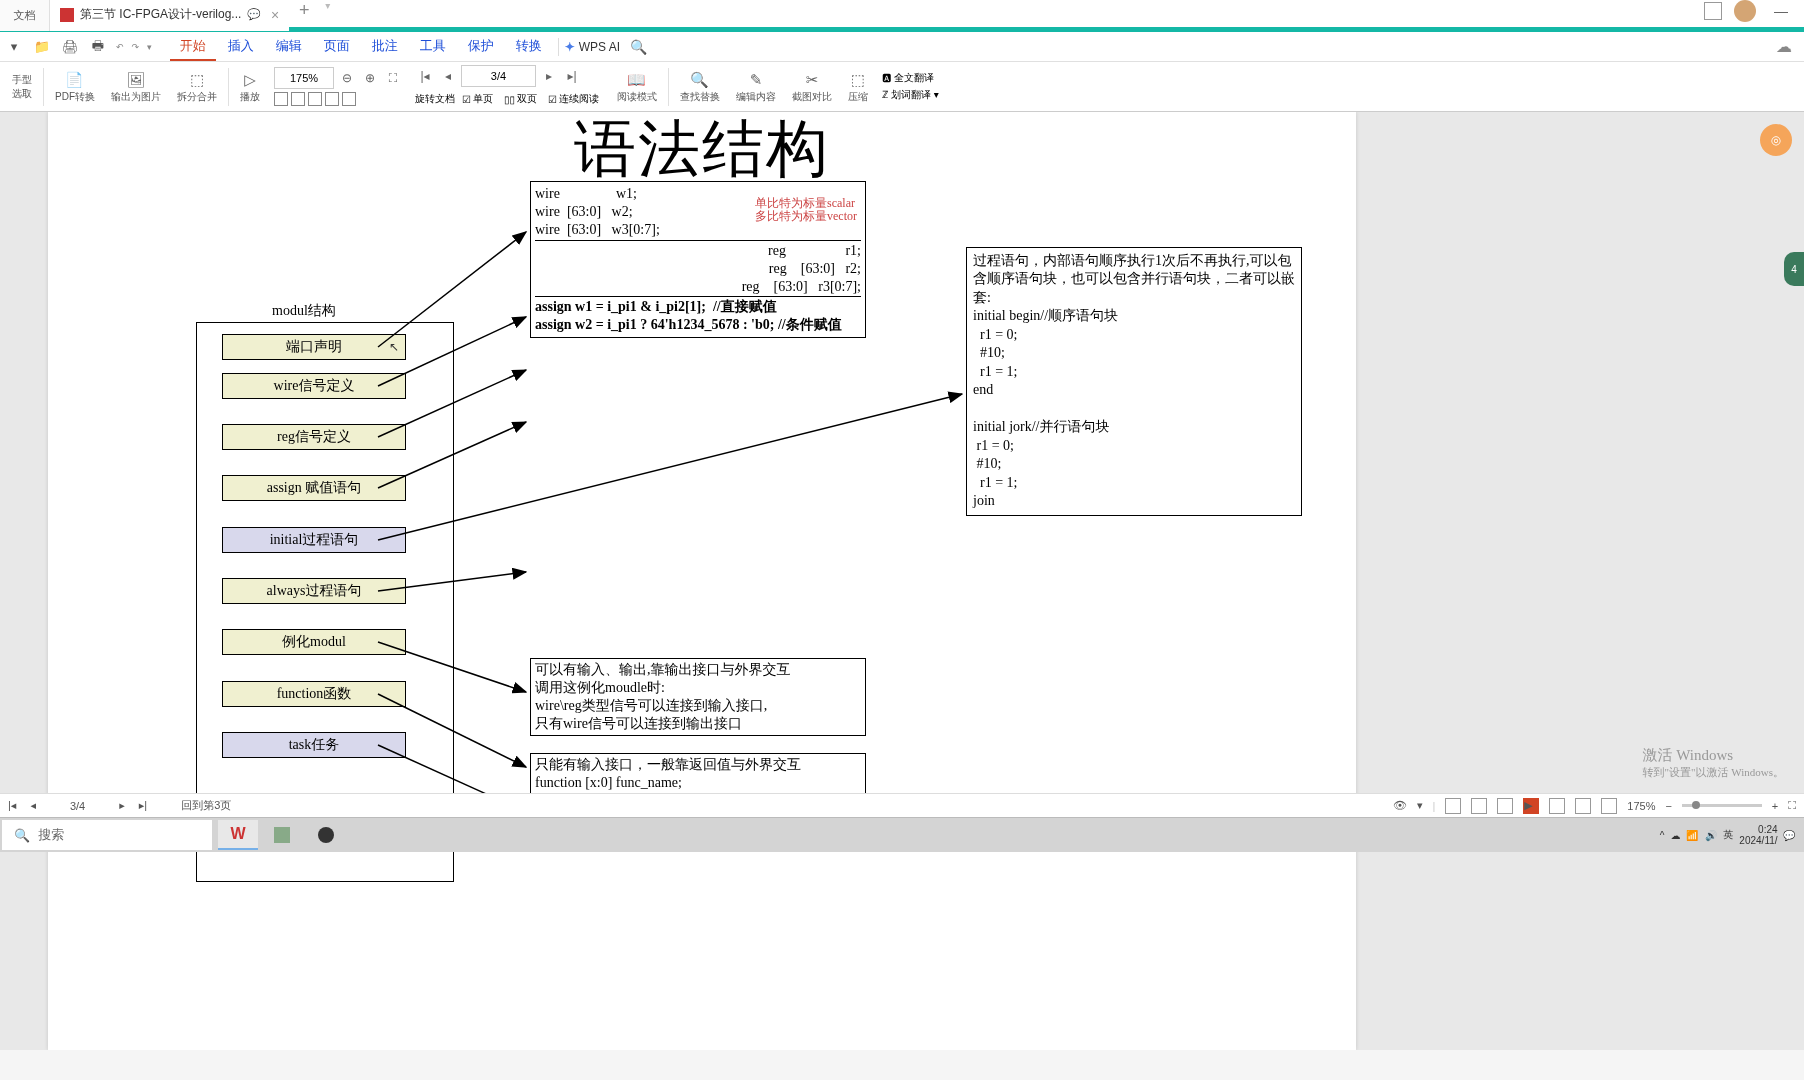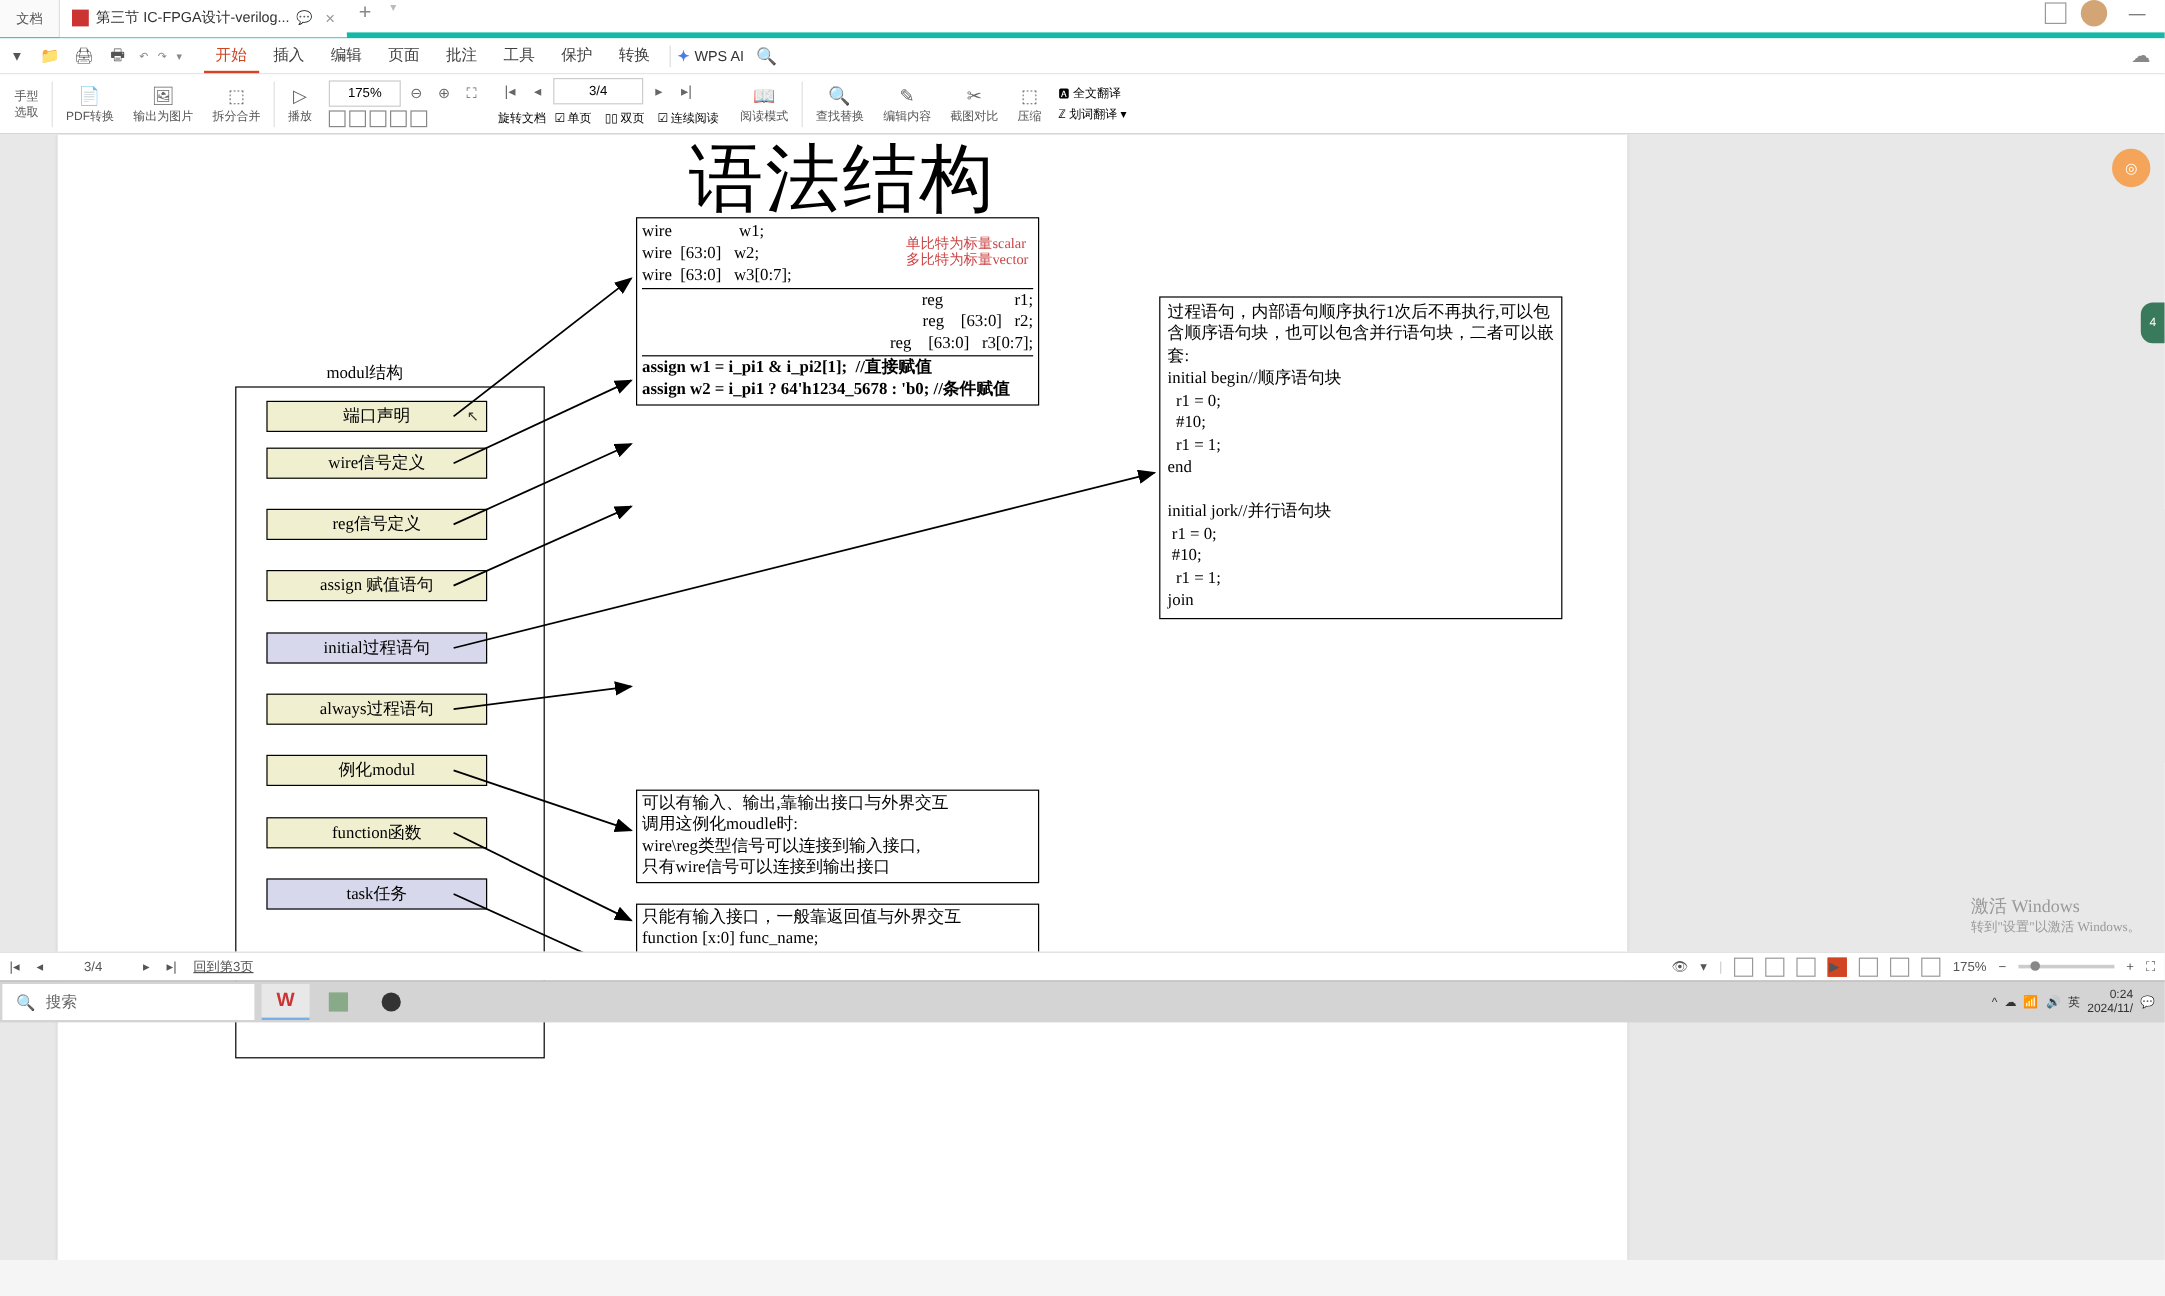--- a/index.html
+++ b/index.html
@@ -17,21 +17,21 @@
 .cube-icon { width: 18px; height: 18px; border: 1px solid #999; transform: rotate(0deg); }
 .avatar { width: 22px; height: 22px; border-radius: 50%; background: #d4a574; }
 .win-btn { font-size: 14px; color: #666; cursor: pointer; padding: 0 6px; }
 
 
 .menubar { height: 30px; background: #fff; display: flex; align-items: center; border-bottom: 1px solid #e0e0e0; padding-left: 4px; }
 .mb-left { display: flex; align-items: center; gap: 8px; }
 .mb-icon { width: 20px; height: 20px; display: flex; align-items: center; justify-content: center; color: #555; font-size: 13px; }
 .mb-chevron { font-size: 9px; color: #888; }
 .menu-items { display: flex; gap: 2px; margin-left: 18px; }
-.menu-item { padding: 4px 10px; font-size: 13px; color: #404040; cursor: pointer; }
+.menu-item { padding: 4px 10px; font-size: 13px; color: #1d4ed8; cursor: pointer; }
 .menu-item.active { color: #d14424; border-bottom: 2px solid #d14424; }
 .mb-divider { width: 1px; height: 18px; background: #ddd; margin: 0 6px; }
 .wps-ai { display: flex; align-items: center; gap: 4px; font-size: 12px; color: #333; }
 .ai-logo { color: #4a7de8; font-weight: bold; }
 .search-icon-mb { font-size: 14px; color: #666; margin-left: 10px; }
 .cloud-icon { margin-left: auto; padding-right: 12px; color: #888; font-size: 16px; }
 
 
 .toolbar { height: 50px; background: #fff; display: flex; align-items: center; border-bottom: 1px solid #ccc; padding: 0 4px; }
 .tool-btn { display: flex; flex-direction: column; align-items: center; padding: 2px 8px; font-size: 10px; color: #555; cursor: pointer; }
@@ -297,21 +297,21 @@
   <div class="side-bubble">4</div>
 </div>
 
 <div class="statusbar">
   <div class="sb-nav">
     <span>|◂</span>
     <span>◂</span>
     <span class="sb-page">3/4</span>
     <span>▸</span>
     <span>▸|</span>
-    <span style="text-decoration:underline;">回到第3页</span>
+    <span style="margin-left:20px;">回到第3页</span>
   </div>
   <div class="sb-right">
     <span>👁</span>
     <span>▾</span>
     <span style="color:#ccc;">|</span>
     <span class="sb-icon"></span>
     <span class="sb-icon"></span>
     <span class="sb-icon"></span>
     <span class="sb-icon active">▶</span>
     <span class="sb-icon"></span>

